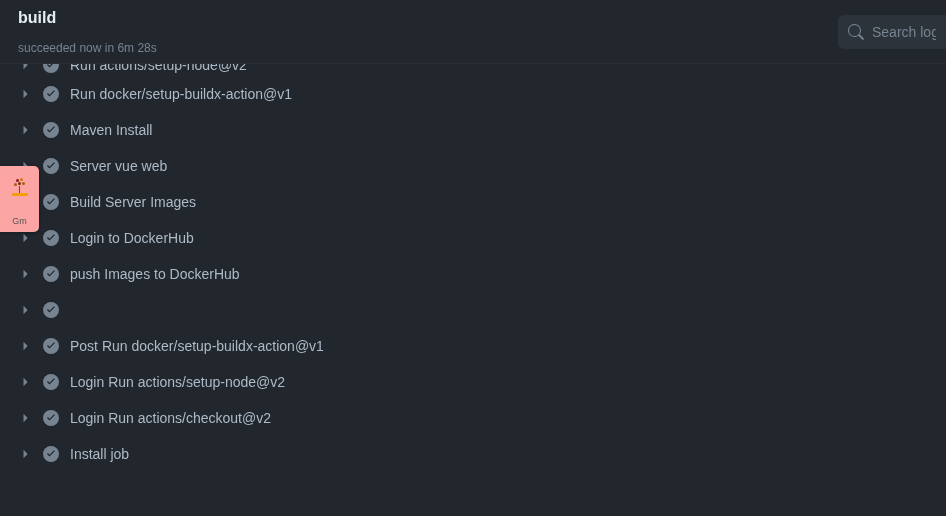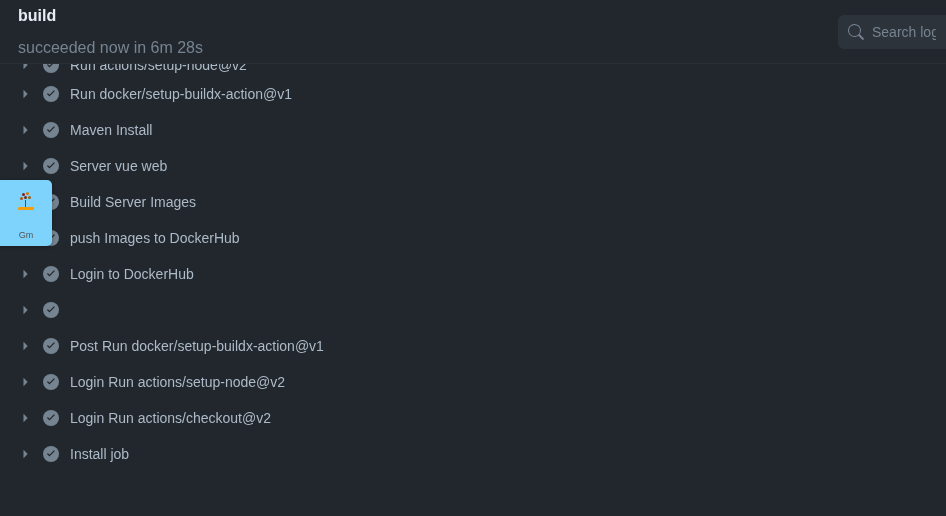--- a/index.html
+++ b/index.html
@@ -16,21 +16,21 @@
   .header {
     display: flex;
     align-items: center;
     justify-content: space-between;
     padding: 14px 0 14px 18px;
     border-bottom: 1px solid rgba(255,255,255,0.04);
     height: 64px;
   }
   .title-block { display: flex; flex-direction: column; gap: 14px; }
   .title { font-size: 16px; font-weight: 600; color: #e6edf3; }
-  .subtitle { font-size: 16px; color: #768390; }
+  .subtitle { font-size: 12px; color: #768390; }
   .search-wrap {
     display: flex;
     align-items: center;
     background: #2d333b;
     border-radius: 6px 0 0 6px;
     padding: 6px 10px;
     height: 34px;
     width: 108px;
     overflow: hidden;
     margin-right: 0;
@@ -64,24 +64,24 @@
   }
   .step-row.cut { height: 22px; margin-top: -14px; }
   .chevron { width: 16px; height: 16px; display:flex; align-items:center; justify-content:center; margin-right:8px; }
   .chevron svg { width: 10px; height: 10px; fill: #768390; }
   .status-icon { width: 18px; height: 18px; margin-right: 10px; display:flex; align-items:center; justify-content:center; }
   .status-icon svg { width:16px; height:16px; }
   .step-label { color: #adbac7; font-size: 14px; }
   .side-tab {
     position: absolute;
     left: 0;
-    top: 180px;
-    width: 52px;
+    top: 166px;
+    width: 39px;
     height: 66px;
-    background: #7dd3fc;
+    background: #fca5a5;
     border-radius: 0 5px 5px 0;
     display: flex;
     flex-direction: column;
     align-items: center;
     justify-content: flex-end;
     padding-bottom: 6px;
     box-shadow: 0 1px 4px rgba(0,0,0,0.3);
   }
   .side-tab-icon {
     width: 20px; height: 20px;
@@ -200,35 +200,35 @@
             <svg viewBox="0 0 8 12">
               <path fill="#768390" d="M1 1l5 5-5 5"></path>
             </svg>
           </span>
           <span class="status-icon">
             <svg viewBox="0 0 16 16">
               <circle cx="8" cy="8" r="8" fill="#768390"></circle>
               <path d="M6.5 10.5 4 8l.9-.9 1.6 1.6L11 4.2l.9.9z" fill="#22272e"></path>
             </svg>
           </span>
+          <span class="step-label">Login to DockerHub</span>
+        </div>
+        <div class="step-row">
+          <span class="chevron">
+            <svg viewBox="0 0 8 12">
+              <path fill="#768390" d="M1 1l5 5-5 5"></path>
+            </svg>
+          </span>
+          <span class="status-icon">
+            <svg viewBox="0 0 16 16">
+              <circle cx="8" cy="8" r="8" fill="#768390"></circle>
+              <path d="M6.5 10.5 4 8l.9-.9 1.6 1.6L11 4.2l.9.9z" fill="#22272e"></path>
+            </svg>
+          </span>
           <span class="step-label">push Images to DockerHub</span>
-        </div>
-        <div class="step-row">
-          <span class="chevron">
-            <svg viewBox="0 0 8 12">
-              <path fill="#768390" d="M1 1l5 5-5 5"></path>
-            </svg>
-          </span>
-          <span class="status-icon">
-            <svg viewBox="0 0 16 16">
-              <circle cx="8" cy="8" r="8" fill="#768390"></circle>
-              <path d="M6.5 10.5 4 8l.9-.9 1.6 1.6L11 4.2l.9.9z" fill="#22272e"></path>
-            </svg>
-          </span>
-          <span class="step-label">Login to DockerHub</span>
         </div>
         <div class="step-row">
           <span class="chevron">
             <svg viewBox="0 0 8 12">
               <path fill="#768390" d="M1 1l5 5-5 5"></path>
             </svg>
           </span>
           <span class="status-icon">
             <svg viewBox="0 0 16 16">
               <circle cx="8" cy="8" r="8" fill="#768390"></circle>

